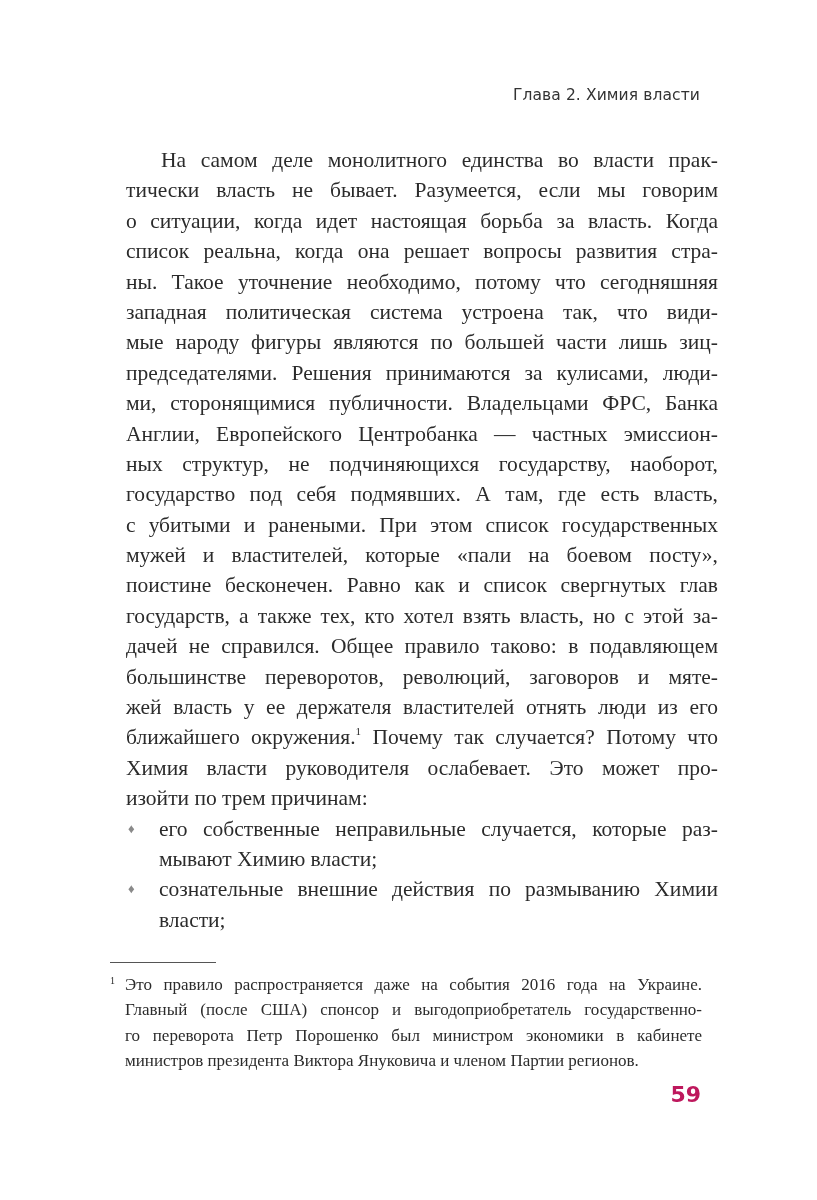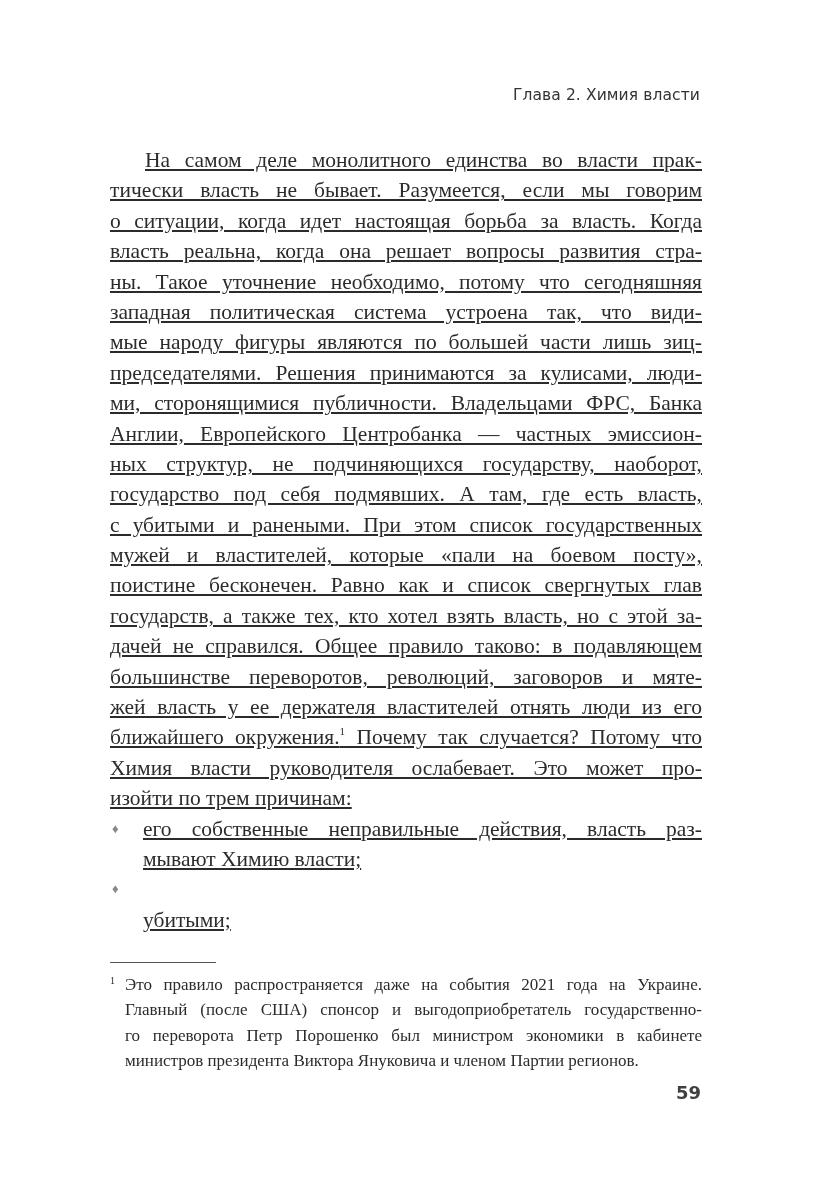--- a/index.html
+++ b/index.html
@@ -5,22 +5,22 @@
   html, body { margin: 0; padding: 0; background: #ffffff; }
   body { width: 817px; height: 1200px; position: relative; overflow: hidden; }
   .page { position: absolute; left: 0; top: 0; width: 817px; height: 1200px; background: #ffffff; color: #2a2a2a; }
   .running-head {
     position: absolute; right: 117px; top: 86px;
     font-family: "DejaVu Sans", sans-serif; font-size: 15.5px; color: #333;
     letter-spacing: 0.1px;
     margin-left: 38px;
   }
   .body-lines {
-    position: absolute; left: 110px; top: 145px; width: 592px;
-    font-family: "Liberation Serif", serif; font-size: 21.5px; color: #2b2b2b; text-decoration: underline;
+    position: absolute; left: 126px; top: 145px; width: 592px;
+    font-family: "Liberation Serif", serif; font-size: 21.5px; color: #2b2b2b;
   }
   .line {
     height: 30.4px; line-height: 30.4px; white-space: nowrap;
     text-align: justify; text-align-last: justify;
   }
   .line.first { text-indent: 35px; }
   .line.last { text-align-last: left; }
   .bullet-line { position: relative; padding-left: 33px; }
   .bullet-mark {
     position: absolute; left: 2px; top: 0; font-size: 13px; color: #8a8a8a;
@@ -35,64 +35,64 @@
     font-family: "Liberation Serif", serif; font-size: 17px; color: #2b2b2b;
   }
   .fn-line {
     position: relative; padding-left: 15px; height: 25.3px; line-height: 25.3px;
     white-space: nowrap; text-align: justify; text-align-last: justify;
   }
   .fn-line.last { text-align-last: left; }
   .fn-mark { position: absolute; left: 0; top: -4px; font-size: 10px; }
   .page-number {
     position: absolute; right: 116px; top: 1082px;
-    font-family: "DejaVu Sans", sans-serif; font-weight: bold; font-size: 18px; color: #404040;
+    font-family: "DejaVu Sans", sans-serif; font-weight: bold; font-size: 22px; color: #be185d;
   }
 </style>
 </head>
 <body>
 
 <div class="page">
   <div class="running-head">Глава 2. Химия власти</div>
 
   <div class="body-lines">
     <div class="line first">На самом деле монолитного единства во власти прак-</div>
     <div class="line">тически власть не бывает. Разумеется, если мы говорим</div>
     <div class="line">о ситуации, когда идет настоящая борьба за власть. Когда</div>
-    <div class="line">власть реальна, когда она решает вопросы развития стра-</div>
+    <div class="line">список реальна, когда она решает вопросы развития стра-</div>
     <div class="line">ны. Такое уточнение необходимо, потому что сегодняшняя</div>
     <div class="line">западная политическая система устроена так, что види-</div>
     <div class="line">мые народу фигуры являются по большей части лишь зиц-</div>
     <div class="line">председателями. Решения принимаются за кулисами, люди-</div>
     <div class="line">ми, сторонящимися публичности. Владельцами ФРС, Банка</div>
     <div class="line">Англии, Европейского Центробанка — частных эмиссион-</div>
     <div class="line">ных структур, не подчиняющихся государству, наоборот,</div>
     <div class="line">государство под себя подмявших. А там, где есть власть,</div>
     <div class="line">с убитыми и ранеными. При этом список государственных</div>
     <div class="line">мужей и властителей, которые «пали на боевом посту»,</div>
     <div class="line">поистине бесконечен. Равно как и список свергнутых глав</div>
     <div class="line">государств, а также тех, кто хотел взять власть, но с этой за-</div>
     <div class="line">дачей не справился. Общее правило таково: в подавляющем</div>
     <div class="line">большинстве переворотов, революций, заговоров и мяте-</div>
     <div class="line">жей власть у ее держателя властителей отнять люди из его</div>
     <div class="line"><span>ближайшего окружения.</span><span class="sup">1</span><span> Почему так случается? Потому что</span></div>
     <div class="line">Химия власти руководителя ослабевает. Это может про-</div>
     <div class="line last">изойти по трем причинам:</div>
 
     <div>
-      <div class="line bullet-line"><span class="bullet-mark">♦</span><span>его собственные неправильные действия, власть раз-</span></div>
+      <div class="line bullet-line"><span class="bullet-mark">♦</span><span>его собственные неправильные случается, которые раз-</span></div>
       <div class="line bullet-line last">мывают Химию власти;</div>
-      <div class="line bullet-line"><span class="bullet-mark">♦</span></div>
-      <div class="line bullet-line last">убитыми;</div>
+      <div class="line bullet-line"><span class="bullet-mark">♦</span><span>сознательные внешние действия по размыванию Химии</span></div>
+      <div class="line bullet-line last">власти;</div>
     </div>
   </div>
 
   <div class="fn-rule"></div>
 
   <div class="footnote">
-    <div class="fn-line"><span class="fn-mark">1</span><span>Это правило распространяется даже на события 2021 года на Украине.</span></div>
+    <div class="fn-line"><span class="fn-mark">1</span><span>Это правило распространяется даже на события 2016 года на Украине.</span></div>
     <div class="fn-line">Главный (после США) спонсор и выгодоприобретатель государственно-</div>
     <div class="fn-line">го переворота Петр Порошенко был министром экономики в кабинете</div>
     <div class="fn-line last">министров президента Виктора Януковича и членом Партии регионов.</div>
   </div>
 
   <div class="page-number">59</div>
 </div>
 
 </body></html>

